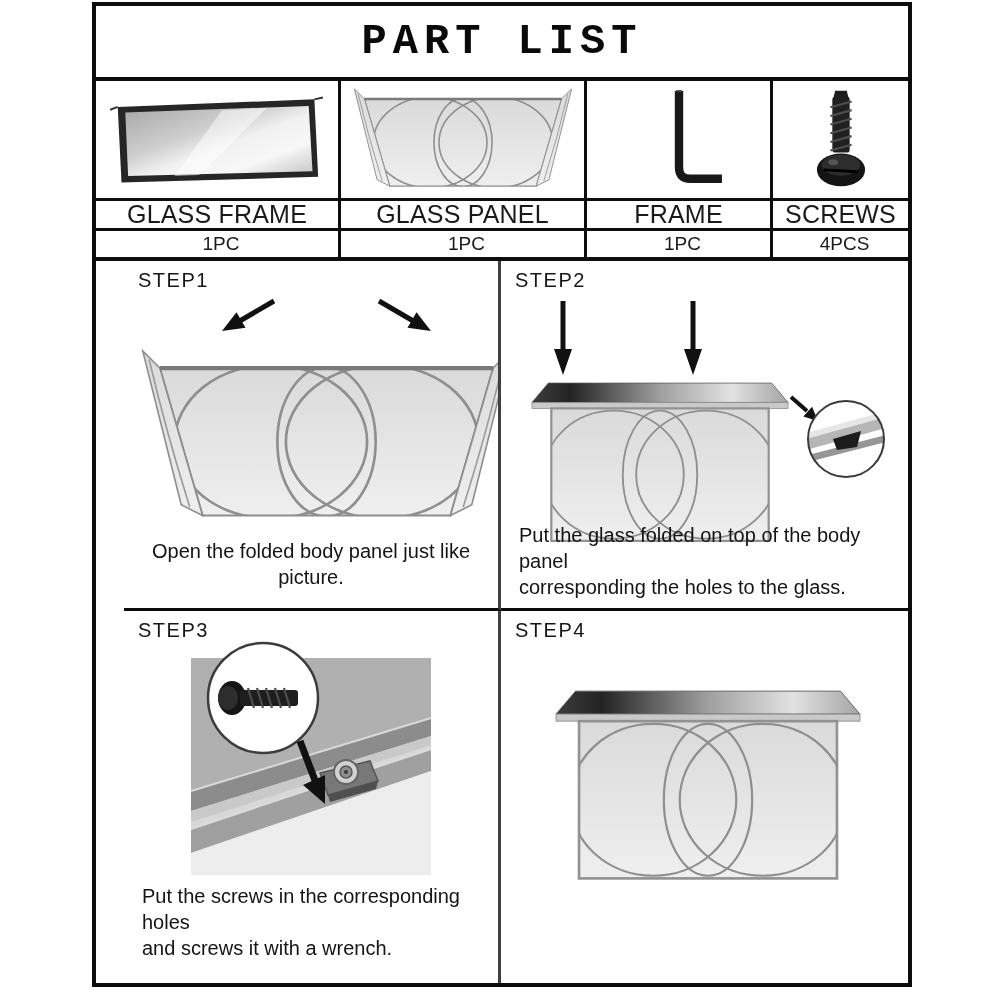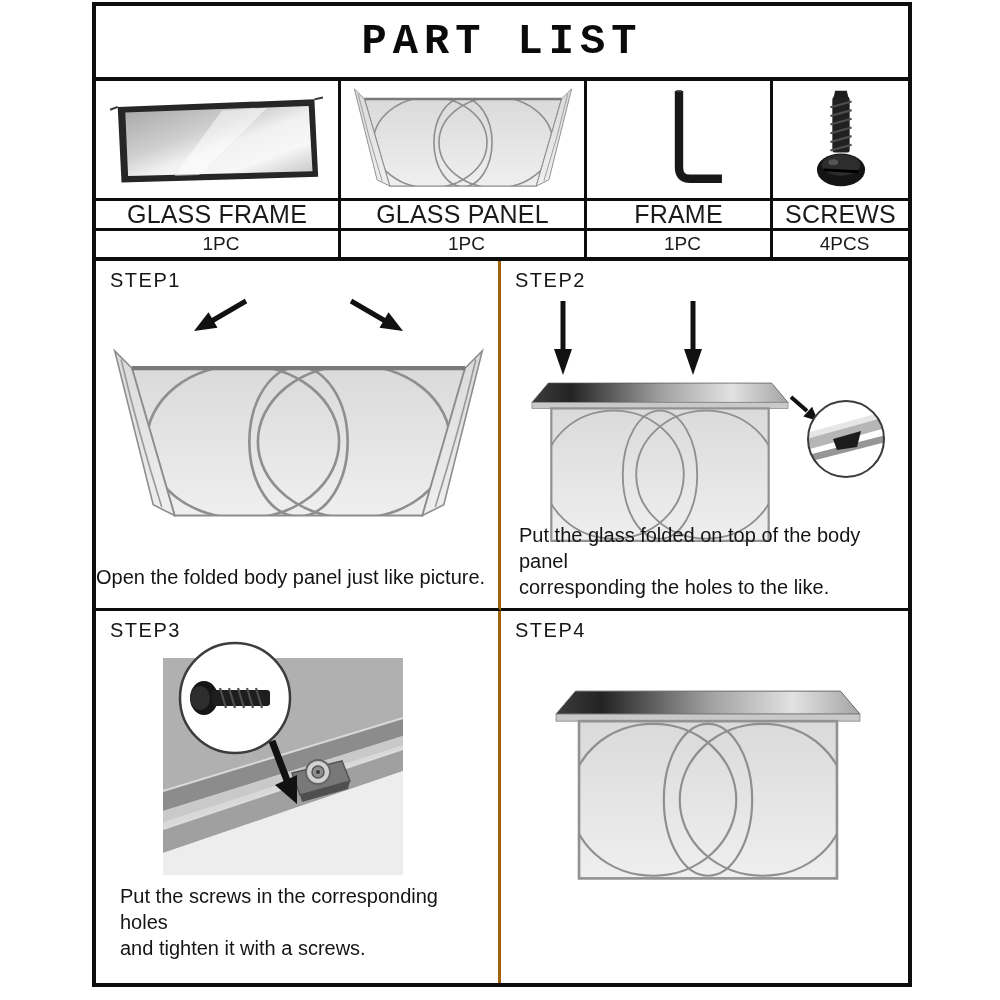--- a/index.html
+++ b/index.html
@@ -14,26 +14,26 @@
   .cols4{display:grid;grid-template-columns:245px 246px 186px 135px;}
   .parts-row{height:120px;border-bottom:3px solid #0d0d0d;}
   .labels-row{height:30px;border-bottom:3px solid #0d0d0d;}
   .qty-row{height:30px;border-bottom:4px solid #0d0d0d;}
   .cell{box-sizing:border-box;display:flex;align-items:center;justify-content:center;overflow:hidden;}
   .cell.vline{border-right:3px solid #0d0d0d;}
   .part-label{font-size:25px;letter-spacing:0.2px;color:#1a1a1a;}
   .qty-label{font-size:19px;color:#1a1a1a;padding-left:8px;}
   .steps{flex:1;display:grid;grid-template-columns:405px 407px;grid-template-rows:350px 1fr;}
   .step{position:relative;box-sizing:border-box;overflow:hidden;}
-  .step.vline{border-right:3px solid #a16207;}
+  .step.vline{border-right:3px solid #404040;margin-left:28px;}
   .step.hline{border-bottom:3px solid #0d0d0d;}
   .step-label{position:absolute;top:8px;left:14px;font-size:20px;letter-spacing:1.5px;color:#161616;}
   .art{position:absolute;left:0;}
   .caption{position:absolute;font-size:20px;line-height:26px;color:#141414;}
-  .cap-center{left:0;right:0;text-align:left;}
+  .cap-center{left:0;right:0;text-align:center;}
 </style>
 </head>
 <body>
 
 <svg width="0" height="0" style="position:absolute" aria-hidden="true">
   <defs>
     <linearGradient id="gGlass" x1="0" y1="0" x2="1" y2="1">
       <stop offset="0" stop-color="#a6a6a6"></stop>
         <stop offset="0.38" stop-color="#cfcfcf"></stop>
       <stop offset="0.55" stop-color="#f1f1f1"></stop>
@@ -194,21 +194,21 @@
               <polygon points="305,150 385,128 385,141 305,163" fill="#b6b6b6"></polygon>
               <polygon points="305,146 385,124 385,130 305,152" fill="#e6e6e6"></polygon>
               <polygon points="307,168 385,148 385,155 307,175" fill="#969696"></polygon>
               <polygon points="332,152 360,144 356,160 336,163" fill="#1c1c1c"></polygon>
             </g>
             <circle cx="345" cy="152" r="38" fill="none" stroke="#3a3a3a" stroke-width="2"></circle>
           </g>
         </svg>
         <div class="caption" style="bottom:8px;left:18px;right:4px">
           <div>Put the glass folded on top of the body panel</div>
-          <div>corresponding the holes to the like.</div>
+          <div>corresponding the holes to the glass.</div>
         </div>
       </div>
 
       <div class="step vline">
         <div class="step-label">STEP3</div>
         <svg class="art" style="top:30px" width="405" height="290" viewBox="0 0 405 290">
           <g>
             <rect x="67" y="17" width="240" height="217" fill="#d8d8d8"></rect>
             <polygon points="67,17 307,17 307,77 67,150" fill="#b0b0b0"></polygon>
             <polygon points="67,150 307,77 307,95 67,170" fill="#8c8c8c"></polygon>
@@ -238,23 +238,23 @@
                   <line x1="151" y1="47" x2="157" y2="67"></line>
                 <line x1="160" y1="47" x2="166" y2="67"></line>
               </g>
             </g>
           </g>
           <g fill="#111" stroke="#111">
             <line x1="176" y1="100" x2="192" y2="142" stroke-width="7"></line>
             <polygon points="201,163 179,144 201,134" stroke="none"></polygon>
           </g>
         </svg>
-        <div class="caption" style="bottom:22px;left:24px;right:10px">
+        <div class="caption" style="bottom:22px;left:18px;right:10px">
           <div>Put the screws in the corresponding holes</div>
-          <div>and tighten it with a screws.</div>
+          <div>and screws it with a wrench.</div>
         </div>
       </div>
 
       <div class="step">
         <div class="step-label">STEP4</div>
         <svg class="art" style="top:26px" width="407" height="290" viewBox="0 0 407 290">
           <use href="#sym-table" xlink:href="#sym-table" x="48" y="40" width="318" height="212"></use>
         </svg>
       </div>
 

